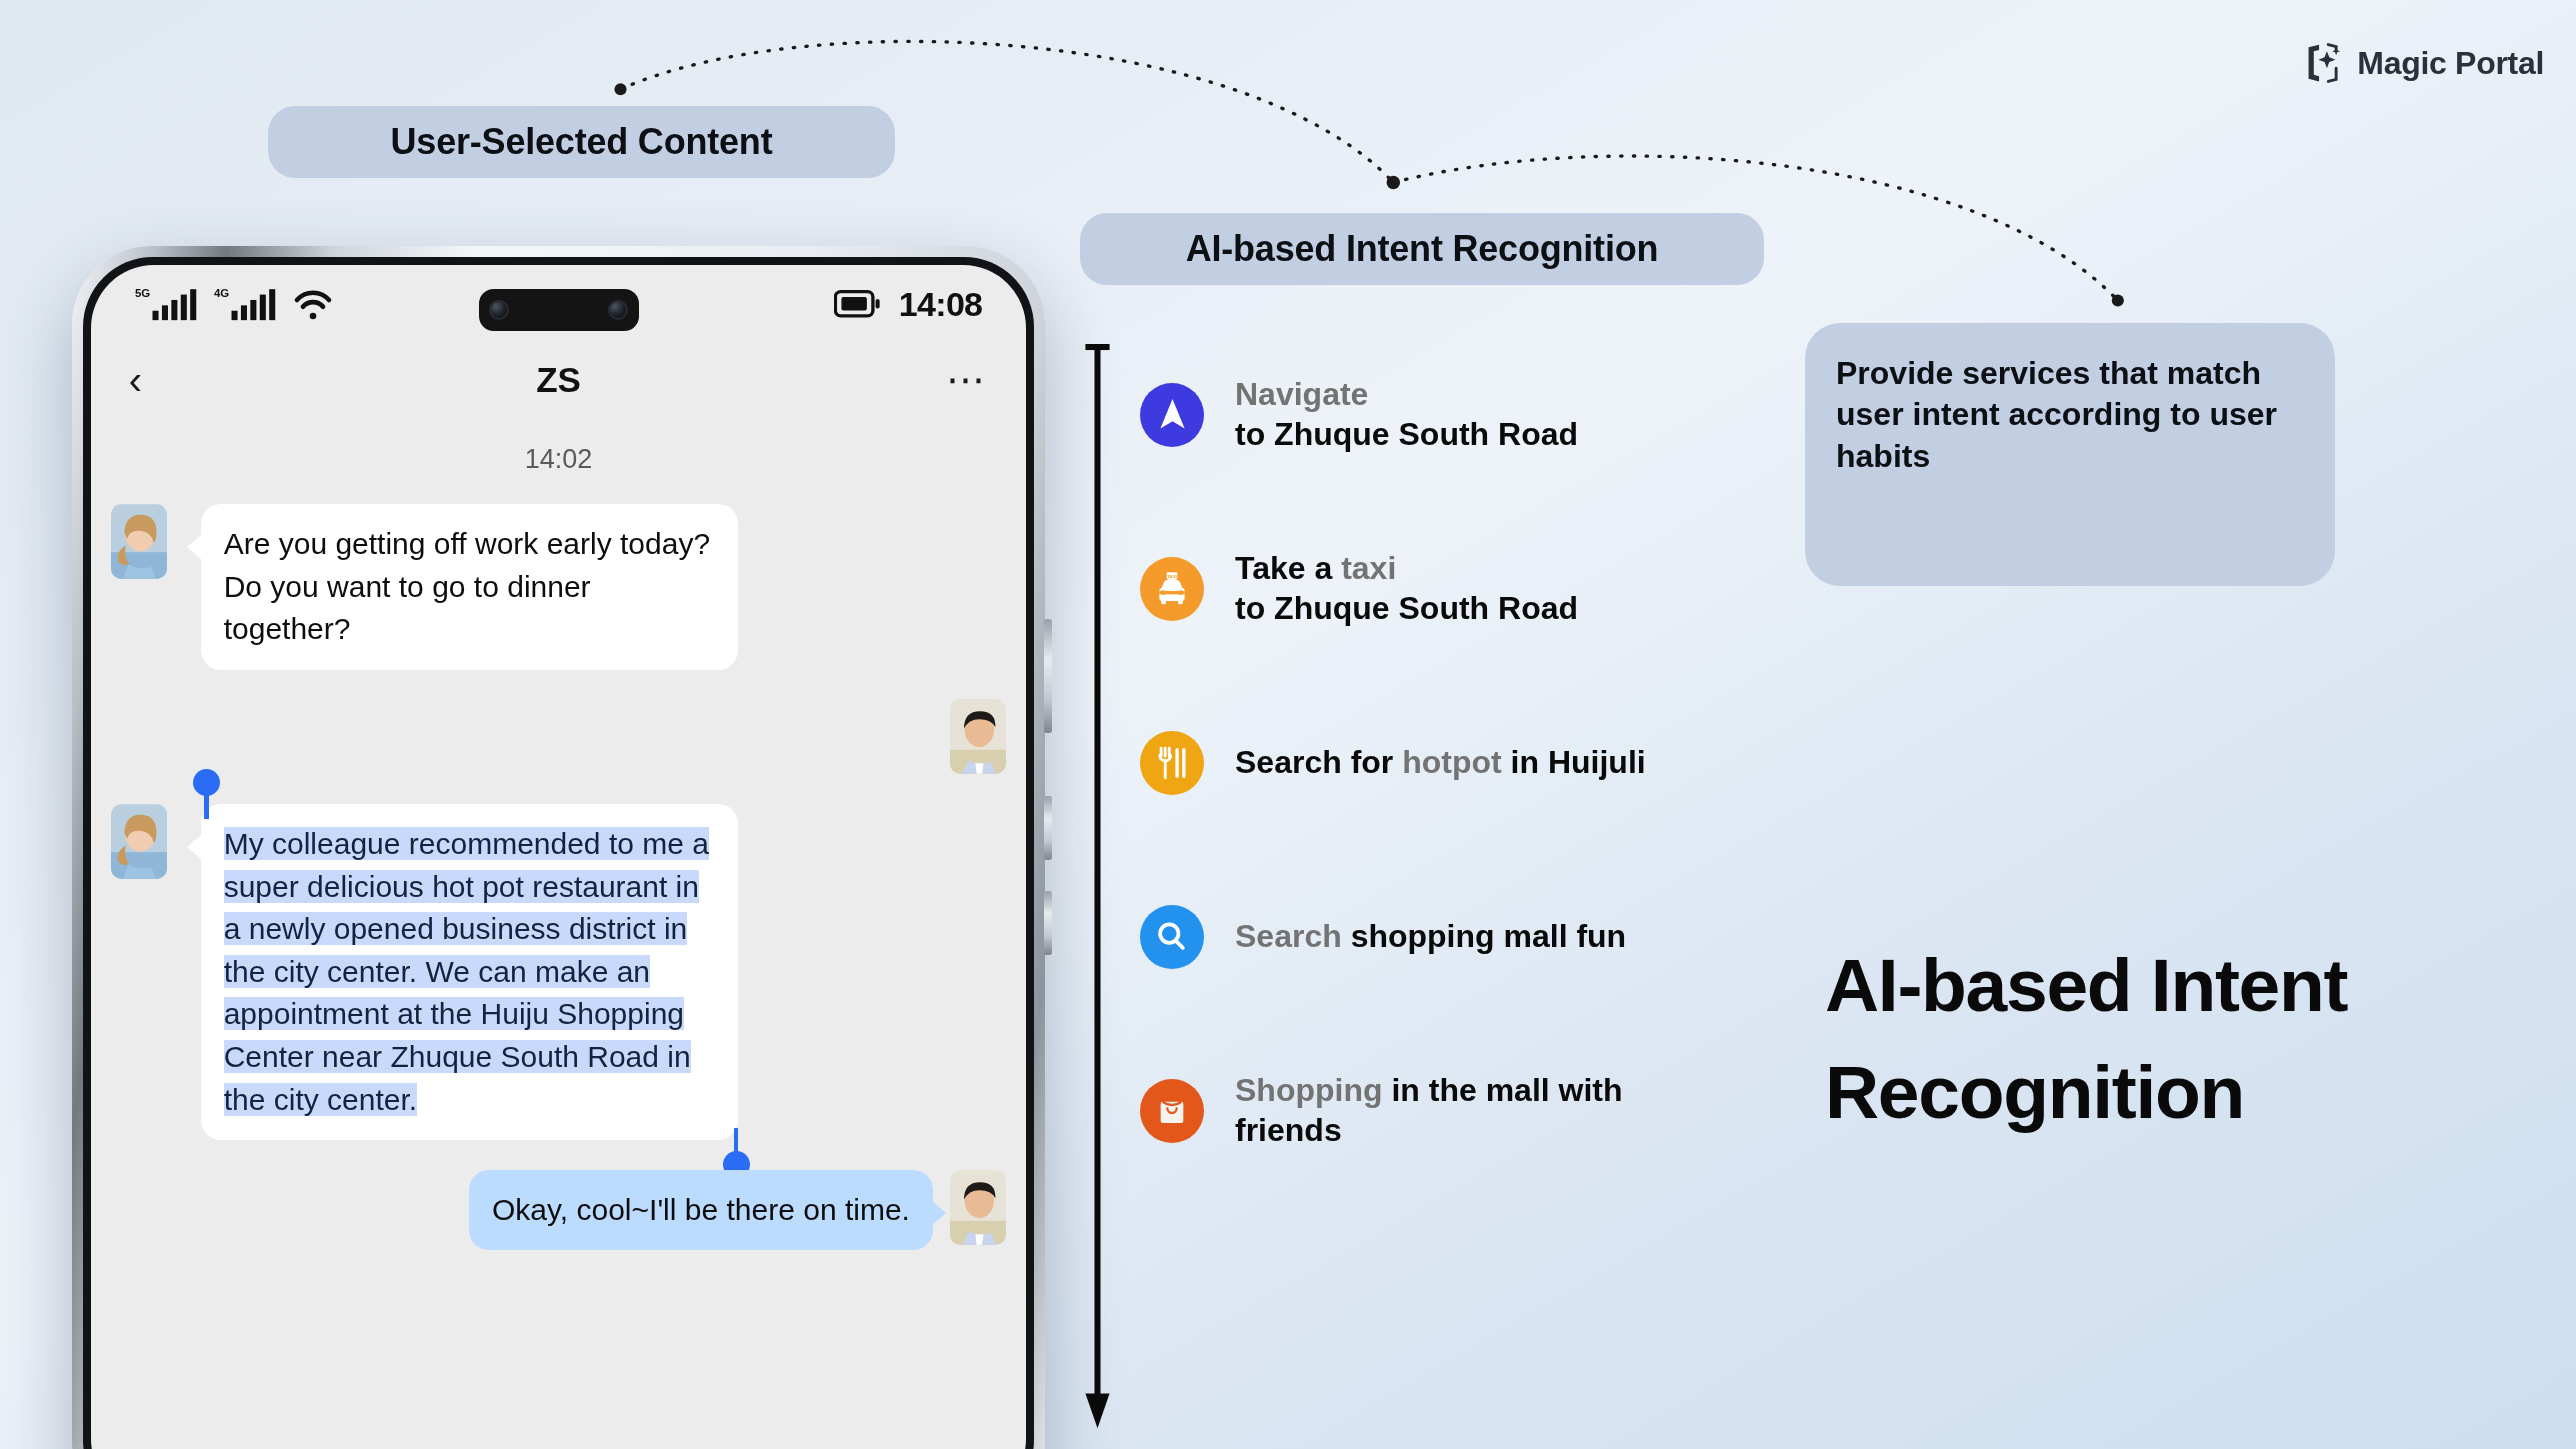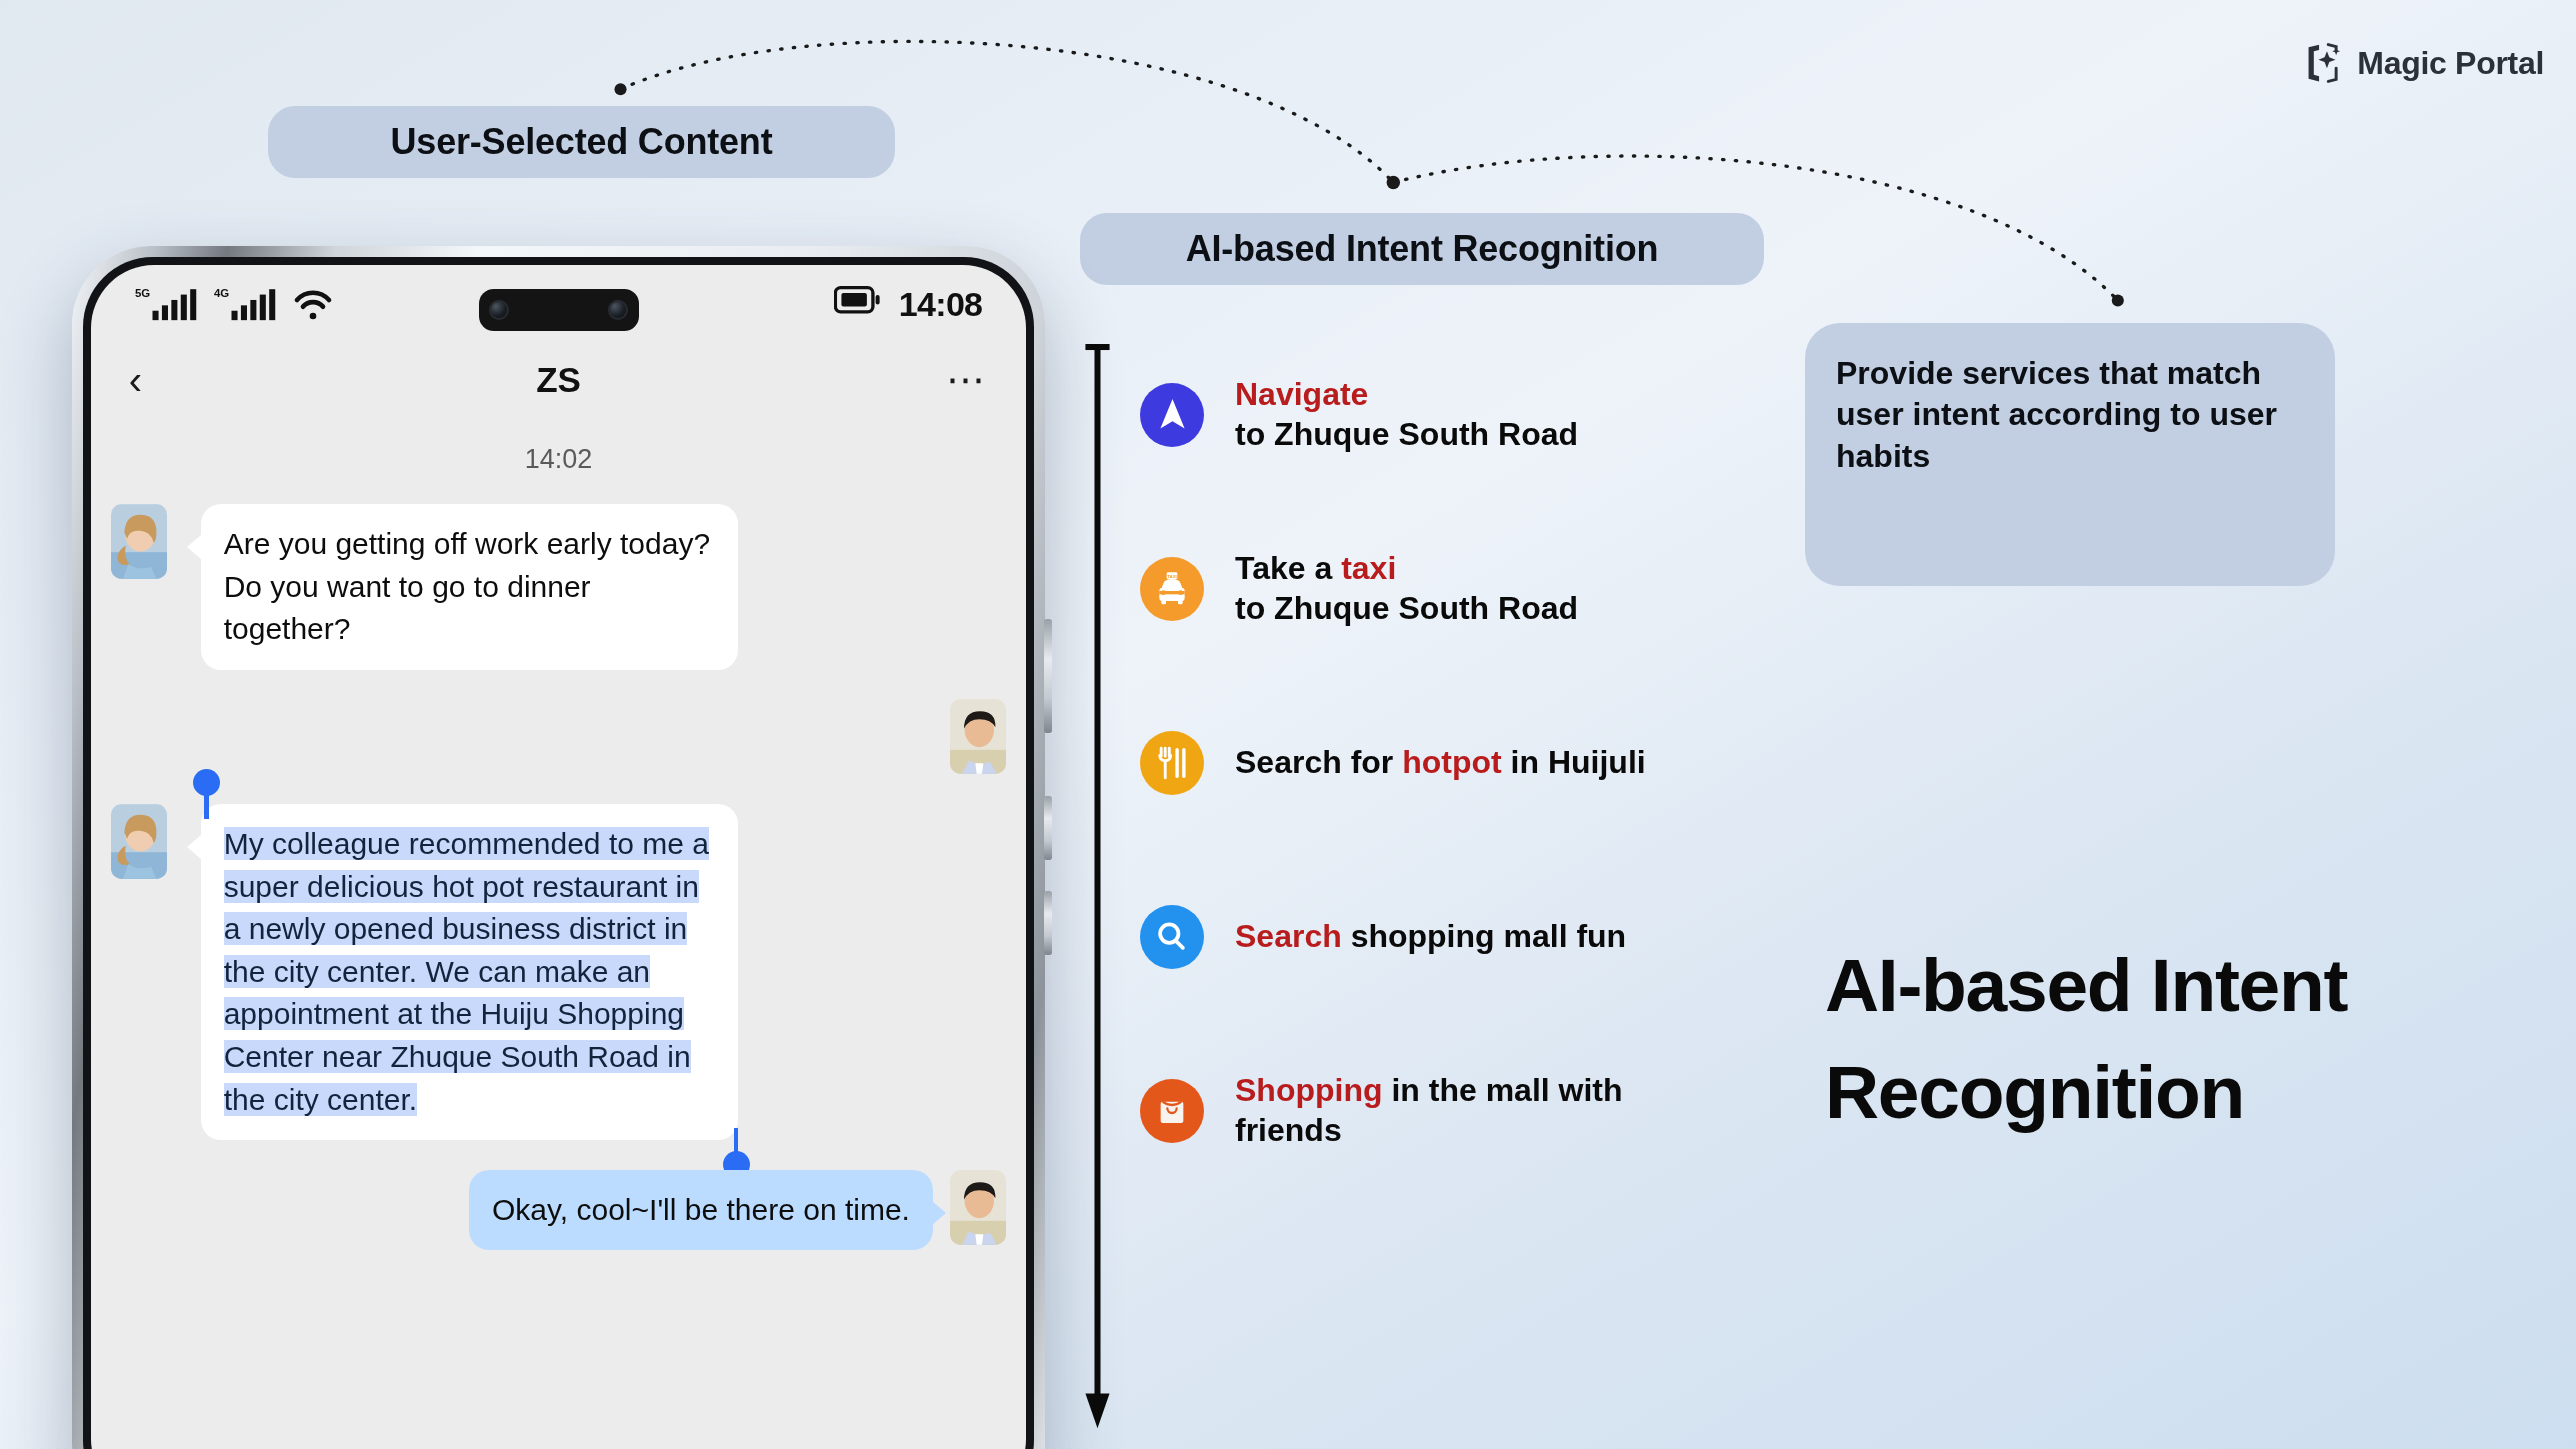--- a/index.html
+++ b/index.html
@@ -49,21 +49,21 @@
   .side-btn{position:absolute;right:-6.7px;width:8px;border-radius:2.7px;
     background:linear-gradient(180deg,#9aa0a7,#e7ebef 35%,#c3c9d0 70%,#80868d);}
   #sb1{top:373px;height:114px;}
   #sb2{top:550px;height:64px;}
   #sb3{top:645px;height:64px;}
 
   
   #statusbar{position:absolute;top:0;left:0;right:0;height:79px;display:flex;align-items:center;
     justify-content:space-between;padding:0 44px;box-sizing:border-box;}
   .sb-left{display:flex;align-items:flex-end;gap:9.4px;}
-  .sb-right{display:flex;align-items:flex-start;gap:18px;}
+  .sb-right{display:flex;align-items:center;gap:18px;}
   #clock{font-size:34px;font-weight:600;color:#111;letter-spacing:-0.7px;}
 
   
   #island{position:absolute;top:24px;left:50%;transform:translateX(-50%);
     width:160px;height:42px;border-radius:14.8px;background:#141414;
     display:flex;align-items:center;justify-content:space-between;padding:0 10.7px;box-sizing:border-box;}
   .lens{width:20px;height:20px;border-radius:50%;background:radial-gradient(circle at 34% 32%,#4d5560 0%,#1b2026 48%,#05070a 100%);
     box-shadow:inset 0 0 0 2px #272b31;}
 
   
@@ -94,21 +94,21 @@
   #h-start{left:-8px;top:-35px;}
   #h-start:after{left:11.4px;top:19px;}
   #h-end{right:-12px;bottom:-38px;}
   #h-end:after{right:11.4px;bottom:19px;}
 
   
   #intents{position:absolute;left:1140px;top:349px;width:671px;}
   .intent{display:flex;align-items:center;margin-bottom:43px;height:131px;}
   .ic{width:64px;height:64px;border-radius:50%;flex:0 0 auto;display:flex;align-items:center;justify-content:center;margin-right:31px;}
   .itxt{font-size:32px;line-height:1.22;font-weight:bold;color:#0a0a0a;}
-  .hl{color:#b91c1c;}
+  .hl{color:#737373;}
 
   
   #timeline{position:absolute;left:1084px;top:343px;width:27px;height:1088px;}
 
   
   #headline{position:absolute;left:1825px;top:932px;width:671px;
     font-size:75px;line-height:1.42;font-weight:bold;color:#0a0a0a;letter-spacing:-1.3px;}
 </style>
 </head>
 <body>

